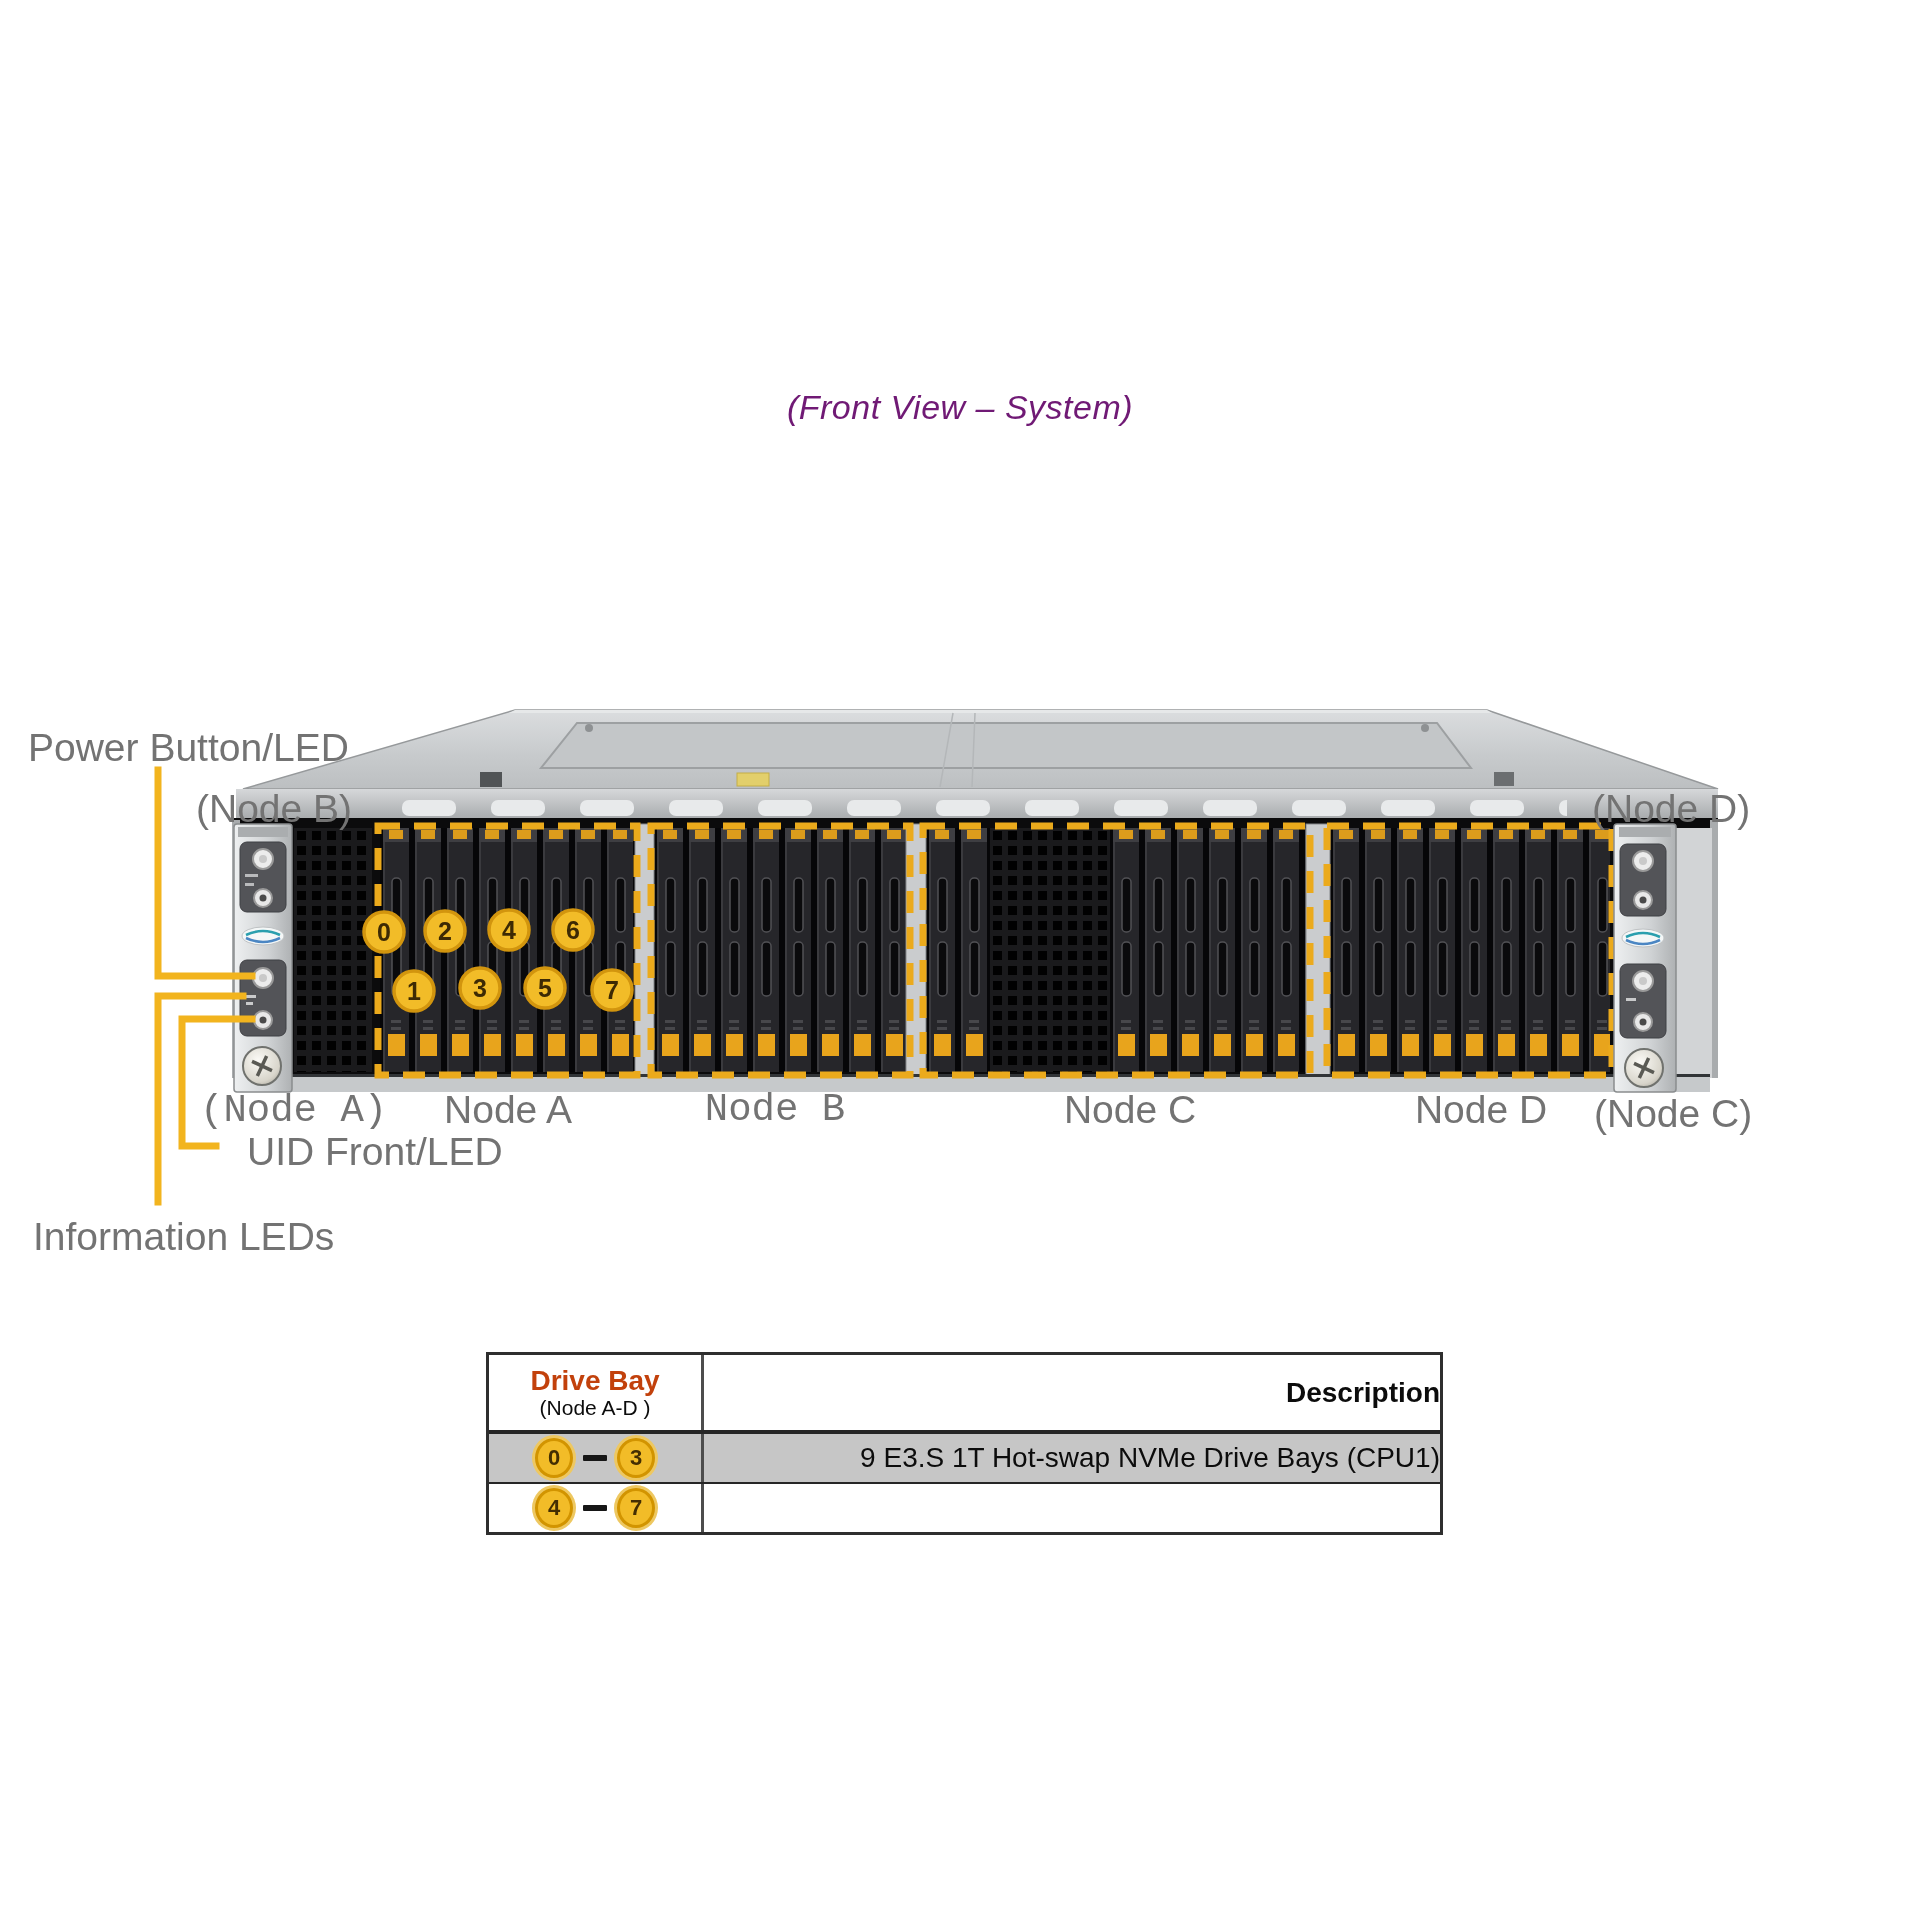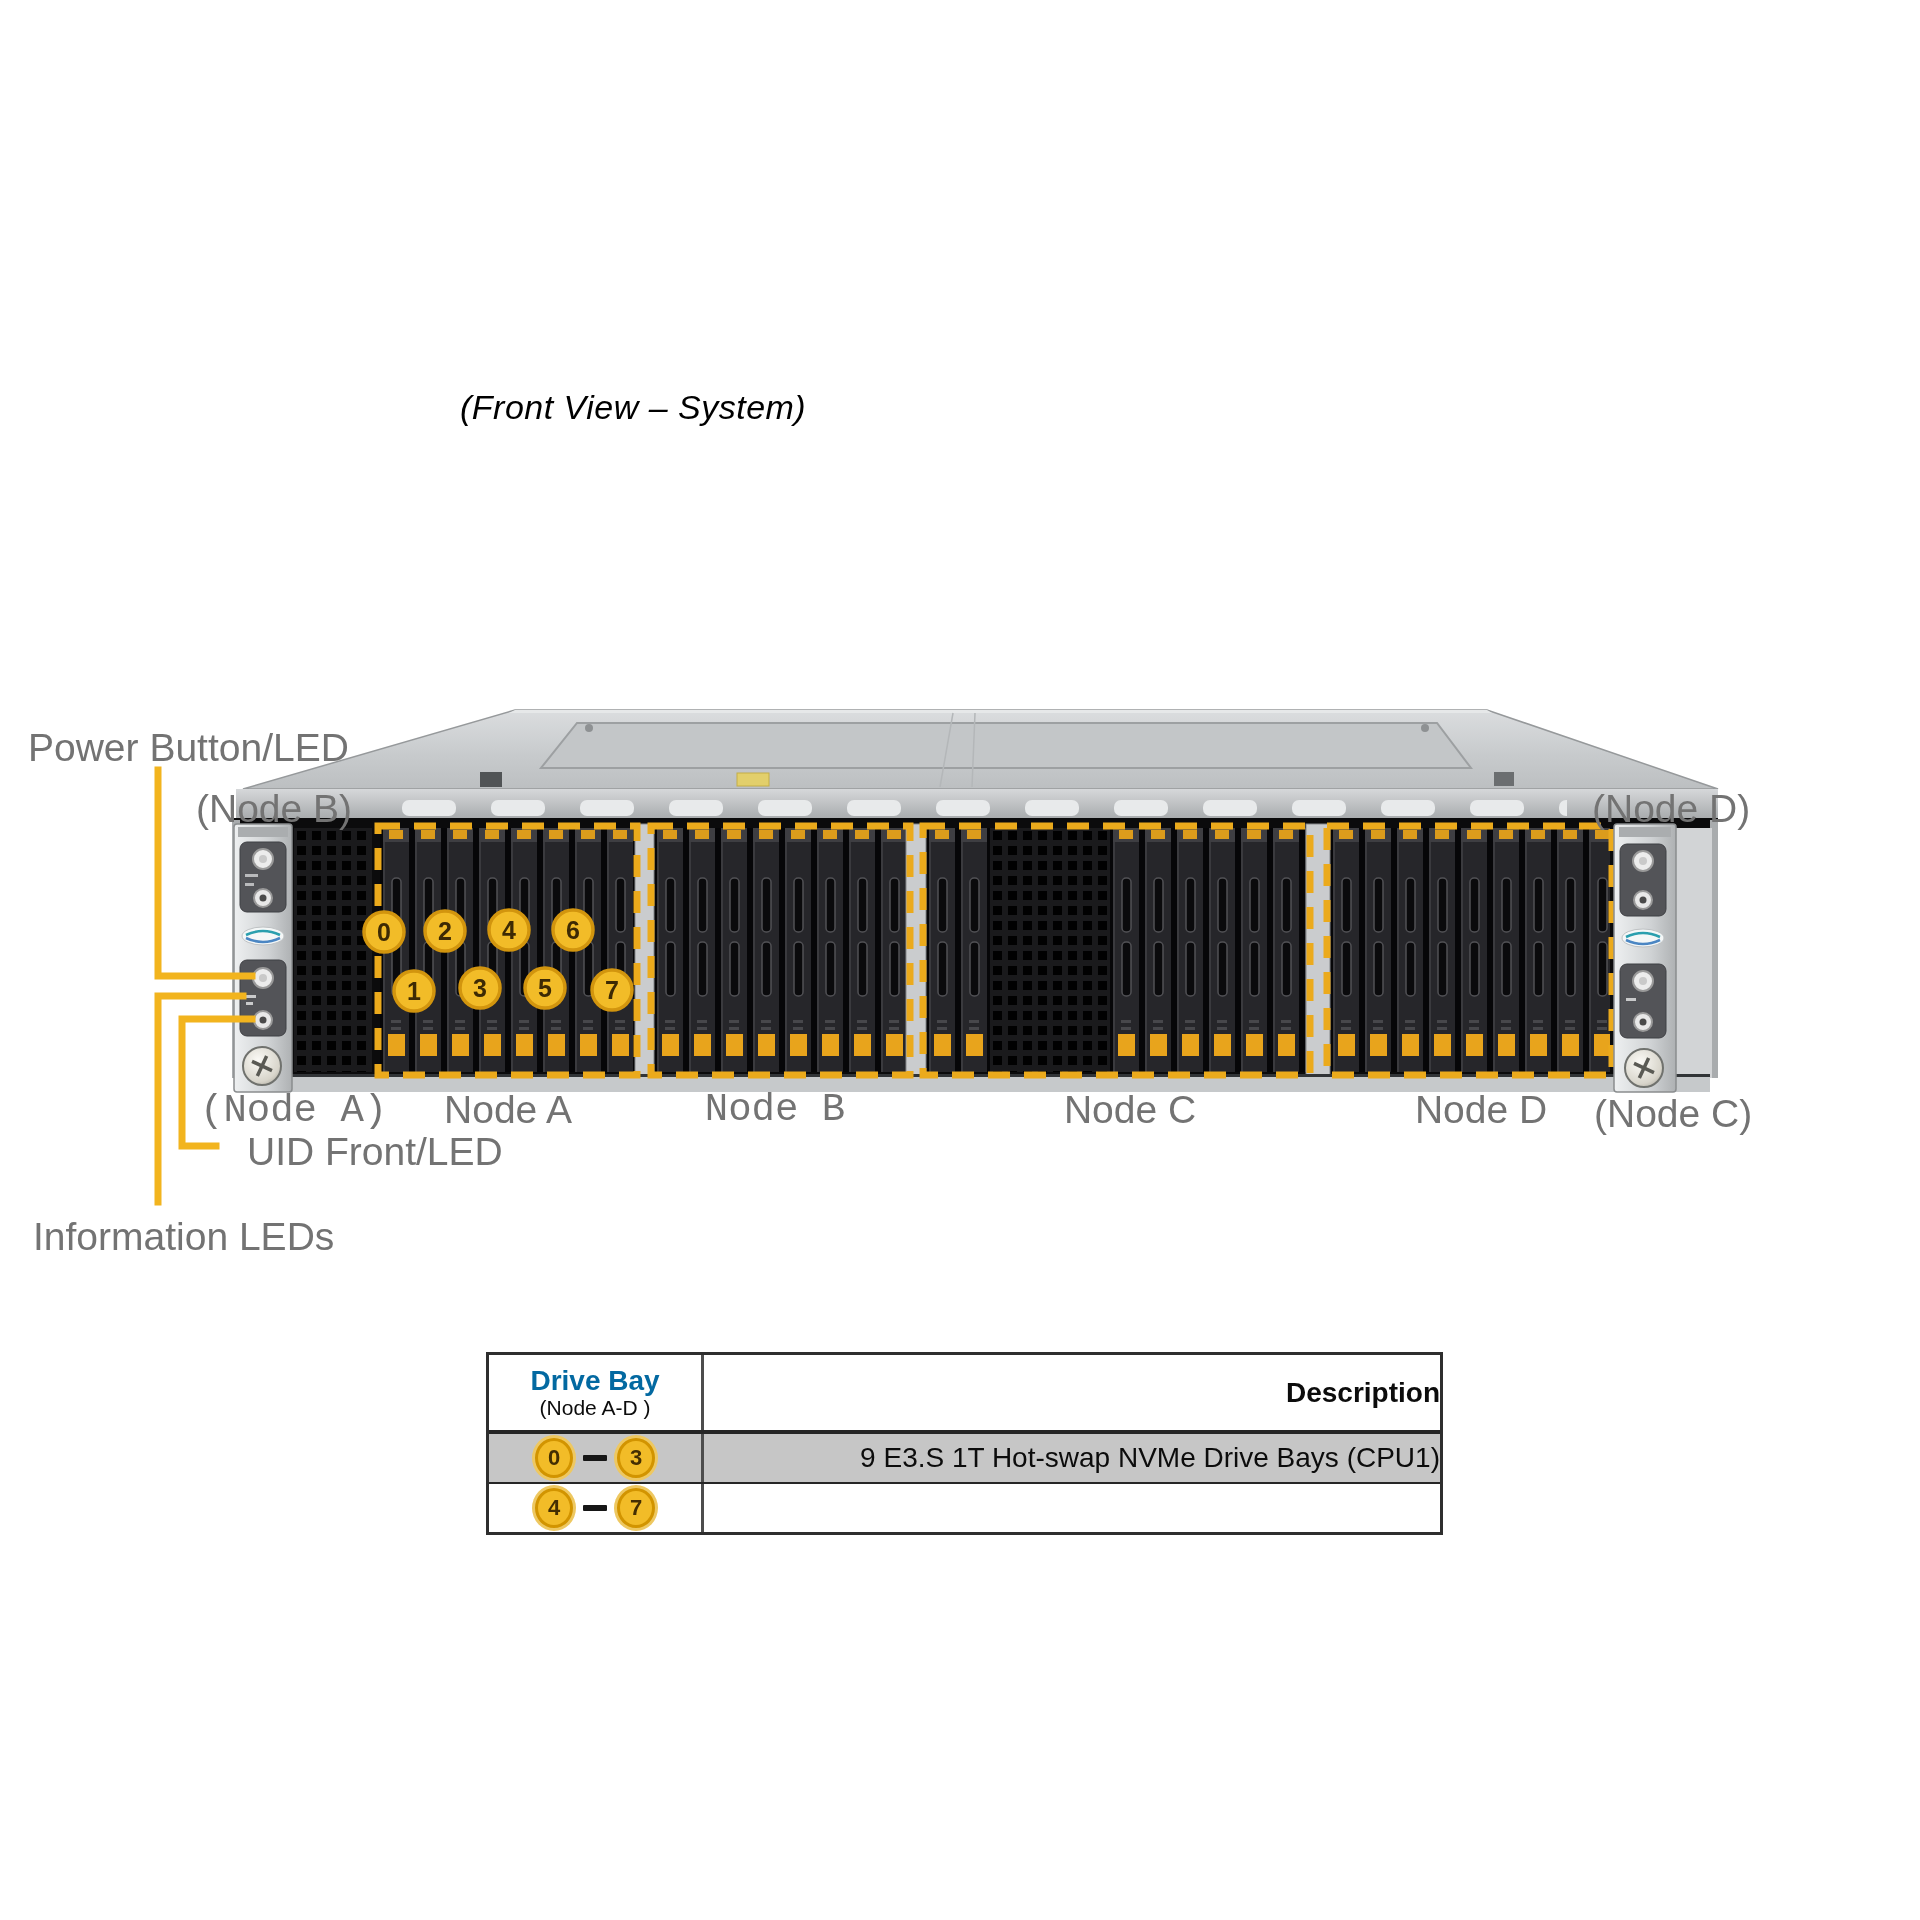--- a/index.html
+++ b/index.html
@@ -3,35 +3,35 @@
 <meta charset="utf-8">
 <style>
   html,body{margin:0;padding:0;background:#ffffff;}
   #canvas{
     position:relative;width:1920px;height:1920px;background:#ffffff;overflow:hidden;
     font-family:"Liberation Sans", sans-serif;color:#111;
   }
   .abs{position:absolute;}
   .lbl{position:absolute;font-size:39px;color:#737373;white-space:nowrap;z-index:5;}
   .lbl.center{text-align:center;}
-  #title{position:absolute;left:460px;top:388px;width:1000px;
-         font-style:italic;font-size:34px;color:#000000;letter-spacing:.5px;z-index:5;}
+  #title{position:absolute;left:460px;top:388px;width:1000px;text-align:center;
+         font-style:italic;font-size:34px;color:#701a75;letter-spacing:.5px;z-index:5;}
   svg text.baynum{font-family:"Liberation Sans",sans-serif;font-weight:bold;font-size:25px;fill:#3d2a04;}
   
   #spec-table{
     position:absolute;left:486px;top:1352px;width:951px;z-index:6;
     border:3px solid #2e2e2e;background:#fff;
   }
   #spec-table .thead{display:flex;height:75px;border-bottom:4px solid #262626;}
   #spec-table .trow{display:flex;height:48px;}
   #spec-table .trow + .trow{border-top:2px solid #262626;}
   #spec-table .c1{width:212px;flex:0 0 212px;border-right:3px solid #4d4d4d;
                   display:flex;flex-direction:column;align-items:center;justify-content:center;}
   #spec-table .c2{flex:1;display:flex;align-items:center;justify-content:flex-end;}
-  #spec-table .hb{font-weight:bold;font-size:28px;line-height:30px;color:#0369a1;}
+  #spec-table .hb{font-weight:bold;font-size:28px;line-height:30px;color:#c2410c;}
   #spec-table .hs{font-size:21px;line-height:23px;color:#0c0c0c;}
   #spec-table .hd{font-weight:bold;font-size:28px;color:#0c0c0c;}
   #spec-table .desc{font-size:28px;color:#0c0c0c;}
   #spec-table .gray{background:#c6c6c6;}
   #spec-table .range{flex-direction:row;gap:10px;}
   .chip{
     display:inline-flex;align-items:center;justify-content:center;
     width:32px;height:34px;border-radius:50%;
     background:#f2bc28;border:3px solid #d29400;box-shadow:0 0 0 3px #eec861;
     font-weight:bold;font-size:22px;color:#442e02;

